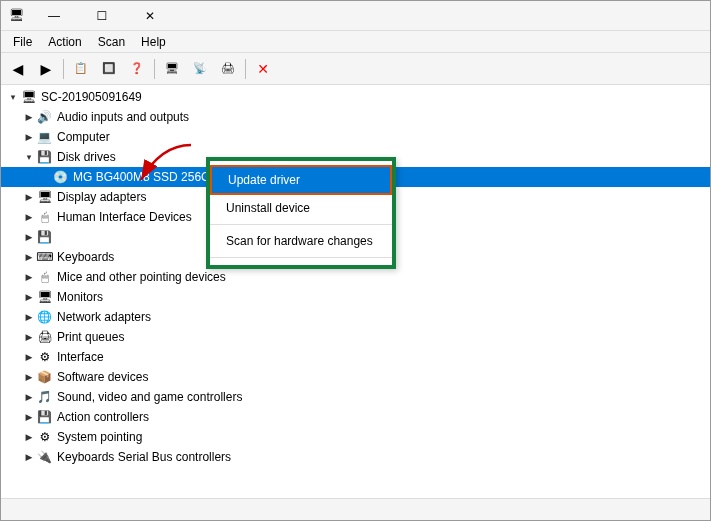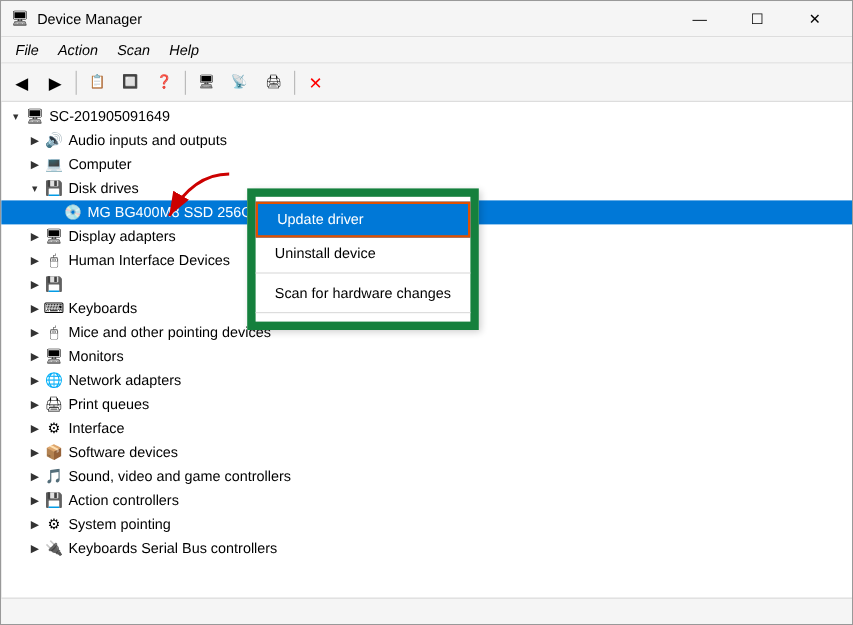--- a/index.html
+++ b/index.html
@@ -57,21 +57,20 @@
       display: flex;
       align-items: center;
       padding: 0 4px;
       border-bottom: 1px solid #ddd;
       background: #f5f5f5;
     }
     .menu-item {
       padding: 2px 8px;
       cursor: pointer;
       font-size: 12px;
-      font-style: italic;
     }
     .toolbar {
       height: 32px;
       display: flex;
       align-items: center;
       padding: 2px 4px;
       border-bottom: 1px solid #ddd;
       background: #f5f5f5;
       gap: 2px;
     }
@@ -140,21 +139,21 @@
       text-align: center;
     }
     .indent1 { padding-left: 20px; }
     .indent2 { padding-left: 36px; }
     
     .context-menu {
       position: absolute;
       top: 72px;
       left: 205px;
       background: white;
-      border: 7px solid #15803d;
+      border: 4px solid #15803d;
       box-shadow: 2px 2px 6px rgba(0,0,0,0.2);
       z-index: 100;
       min-width: 190px;
       padding: 4px 0;
     }
     .ctx-item {
       padding: 6px 16px;
       cursor: pointer;
       font-size: 12px;
     }
@@ -181,21 +180,20 @@
     }
     .icon-chevron { font-size: 9px; color: #333; }
   </style>
 </head>
 <body>
 
 <div class="window">
 
   <div class="title-bar">
     <span class="title-bar-icon">🖥</span>
-    <span class="title-bar-text">Device Manager</span>
     <div class="title-bar-controls">
       <button class="title-btn">—</button>
       <button class="title-btn">☐</button>
       <button class="title-btn close">✕</button>
     </div>
   </div>
 
   <div class="menu-bar">
     <span class="menu-item">File</span>
     <span class="menu-item">Action</span>

